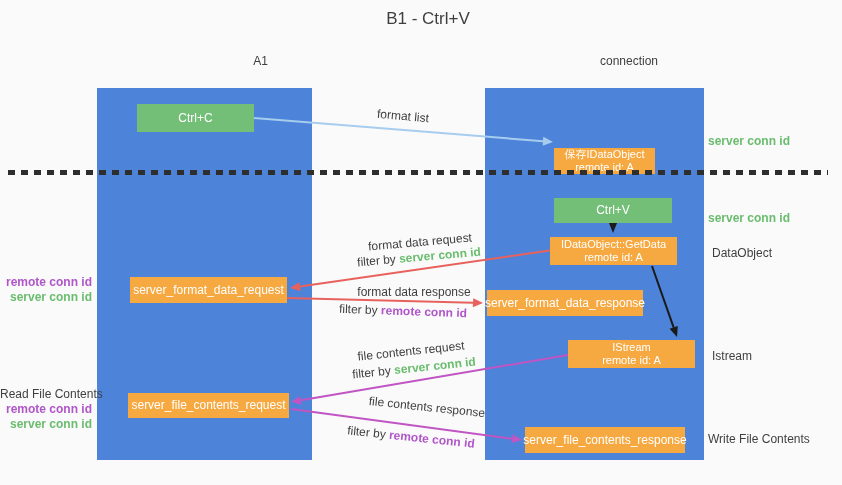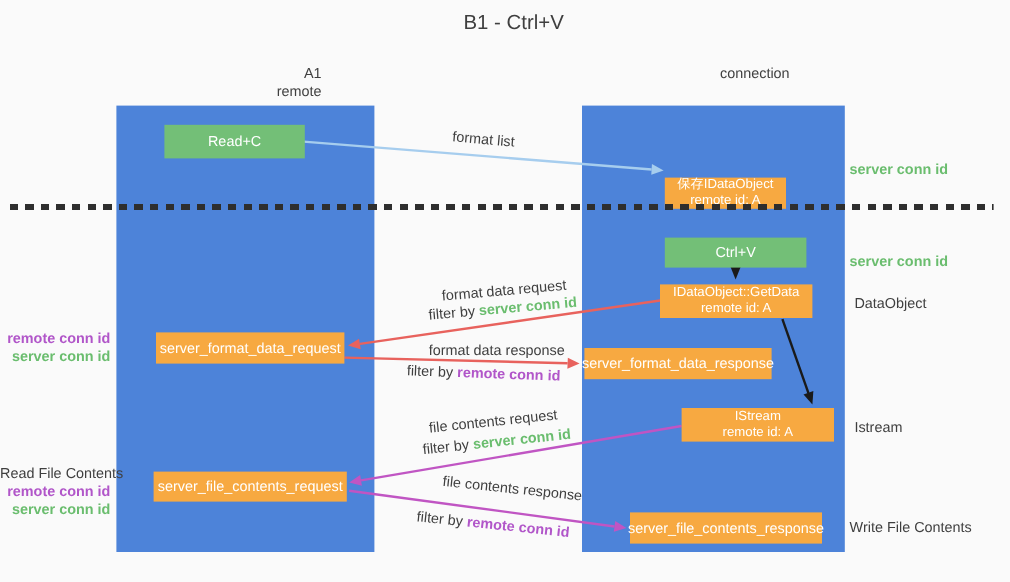--- a/index.html
+++ b/index.html
@@ -29,21 +29,20 @@
 </style>
 </head>
 <body>
 
 <div class="abs title-block">
   <div>B1 - Ctrl+V</div>
 </div>
 
 <div class="abs col-header" style="left:148px">
   <div>A1</div>
-  <div>remote</div>
 </div>
 <div class="abs col-header" style="left:538px">
   <div>connection</div>
 </div>
 
 <div class="abs column" style="left:97px;width:215px"></div>
 <div class="abs column" style="left:485px;width:219px"></div>
 
 <div class="abs dotted-line"></div>
 
@@ -72,21 +71,21 @@
     <line x1="568" y1="355" x2="300.9" y2="400.3" stroke-width="2"></line>
     <polygon points="291,402 300.1,395.9 301.6,404.8" stroke="none"></polygon>
   </g>
   <g stroke="#c055c3" fill="#c055c3">
     <line x1="291" y1="409" x2="512.1" y2="438.7" stroke-width="2"></line>
     <polygon points="522,440 511.5,443.1 512.7,434.2" stroke="none"></polygon>
   </g>
 </svg>
 
 <div class="abs box green-box" style="left:137px;top:104px;width:117px;height:28px">
-  <span>Read+C</span>
+  <span>Ctrl+C</span>
 </div>
 
 <div class="abs box orange-box two-line" style="left:554px;top:148px;width:101px;height:26px">
   <span>保存IDataObject</span>
   <span>remote id: A</span>
 </div>
 
 <div class="abs box green-box" style="left:554px;top:198px;width:118px;height:25px">
   <span>Ctrl+V</span>
 </div>

